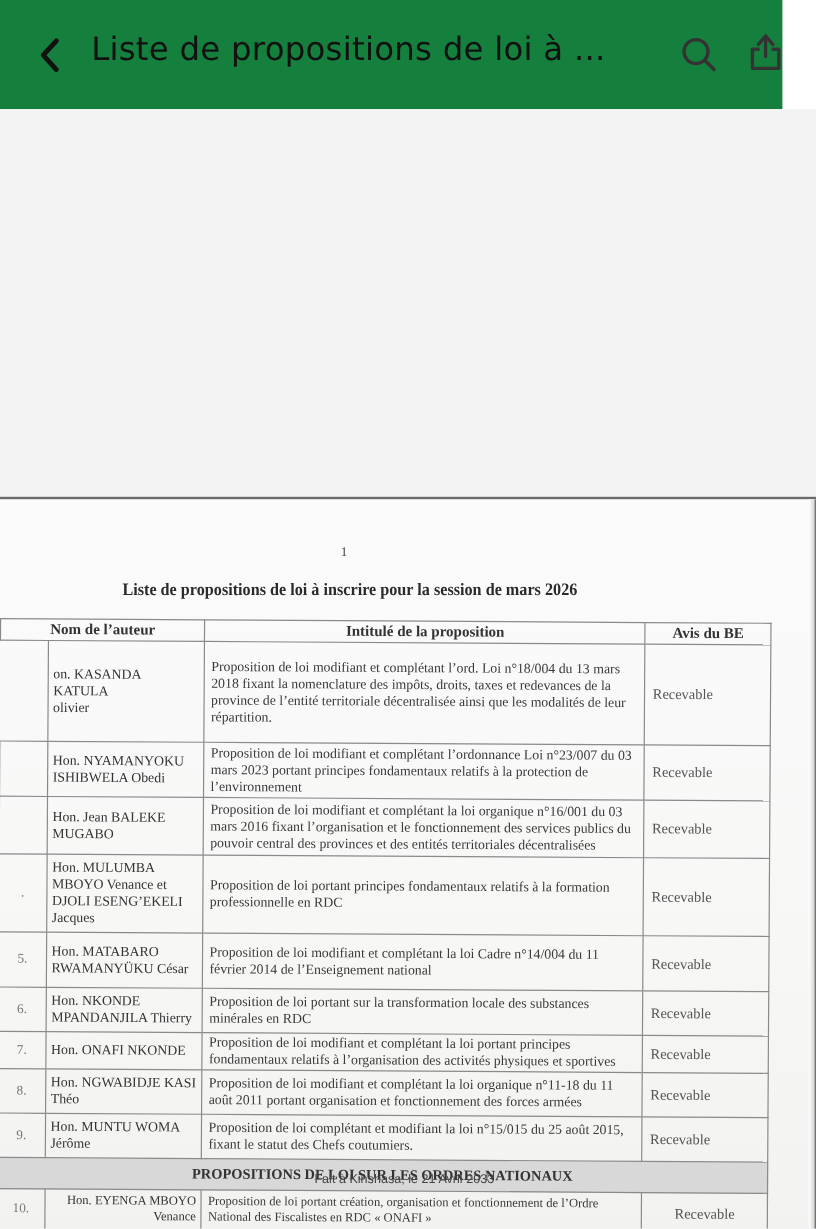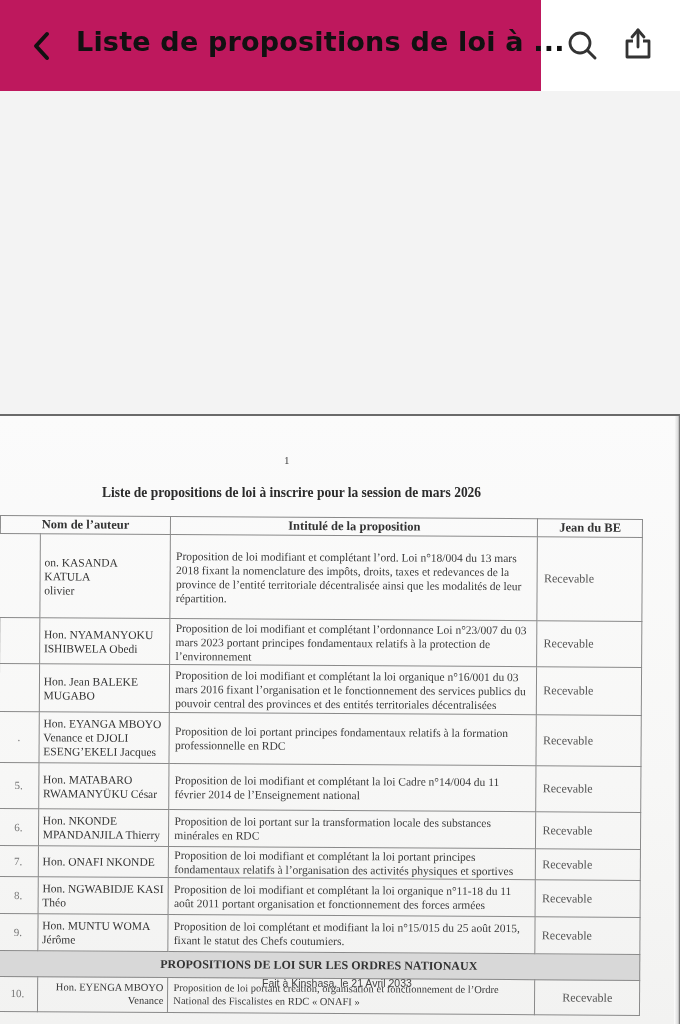--- a/index.html
+++ b/index.html
@@ -1,21 +1,21 @@
 <!DOCTYPE html>
 <html><head>
   <meta charset="utf-8">
   <style>
     * { box-sizing: border-box; margin: 0; padding: 0; }
     html, body { width: 680px; height: 1024px; overflow: hidden; background: #ffffff; }
     body { font-family: "DejaVu Sans", sans-serif; color: #111; position: relative; }
 
     .topbar {
-      position: absolute; left: 0; top: 0; width: 541px; height: 91px;
-      background: #be185d; display: flex; align-items: center; font-weight: bold;
+      position: absolute; left: 0; top: 0; width: 652px; height: 91px;
+      background: #15803d; display: flex; align-items: center;
     }
     .back-btn { position: absolute; left: 30px; top: 30px; width: 24px; height: 32px; cursor: pointer; }
     .title {
       position: absolute; left: 76px; top: 26px; font-size: 27px; color: #111;
       white-space: nowrap; letter-spacing: 0.2px;
     }
     .search-btn { position: absolute; left: 567px; top: 30px; width: 32px; height: 32px; cursor: pointer; }
     .share-btn { position: absolute; left: 623px; top: 26px; width: 30px; height: 34px; cursor: pointer; }
 
     .viewer {
@@ -92,21 +92,21 @@
   <div class="doc" style="top:323px;">
     <div class="doc-edge"></div>
     <div class="page-num">1</div>
     <div class="doc-title">Liste de propositions de loi à inscrire pour la session de mars 2026</div>
 
     <table class="props">
       <tbody>
           <tr>
         <th colspan="2">Nom de l’auteur</th>
         <th>Intitulé de la proposition</th>
-        <th>Jean du BE</th>
+        <th>Avis du BE</th>
       </tr>
 
       <tr style="height:84px;">
         <td class="col-num" style="border-left:none;"></td>
         <td class="col-author" style="white-space:pre-line;margin-left:-40px;">on. KASANDA KATULA
 olivier</td>
         <td class="col-title">Proposition de loi modifiant et complétant l’ord. Loi n°18/004 du 13 mars 2018 fixant la nomenclature des impôts, droits, taxes et redevances de la province de l’entité territoriale décentralisée ainsi que les modalités de leur répartition.</td>
         <td class="col-avis">Recevable</td>
       </tr>
       <tr style="height:46px;">
@@ -116,21 +116,21 @@
         <td class="col-avis">Recevable</td>
       </tr>
       <tr style="height:48px;">
         <td class="col-num"></td>
         <td class="col-author">Hon. Jean BALEKE MUGABO</td>
         <td class="col-title">Proposition de loi modifiant et complétant la loi organique n°16/001 du 03 mars 2016 fixant l’organisation et le fonctionnement des services publics du pouvoir central des provinces et des entités territoriales décentralisées</td>
         <td class="col-avis">Recevable</td>
       </tr>
       <tr style="height:47px;">
         <td class="col-num">.</td>
-        <td class="col-author">Hon. EYANGA MBOYO Venance et DJOLI ESENG’EKELI Jacques</td>
+        <td class="col-author">Hon. MULUMBA MBOYO Venance et DJOLI ESENG’EKELI Jacques</td>
         <td class="col-title">Proposition de loi portant principes fondamentaux relatifs à la formation professionnelle en RDC</td>
         <td class="col-avis">Recevable</td>
       </tr>
       <tr style="height:46px;">
         <td class="col-num">5.</td>
         <td class="col-author">Hon. MATABARO RWAMANYÜKU César</td>
         <td class="col-title">Proposition de loi modifiant et complétant la loi Cadre n°14/004 du 11 février 2014 de l’Enseignement national</td>
         <td class="col-avis">Recevable</td>
       </tr>
       <tr style="height:31px;">

